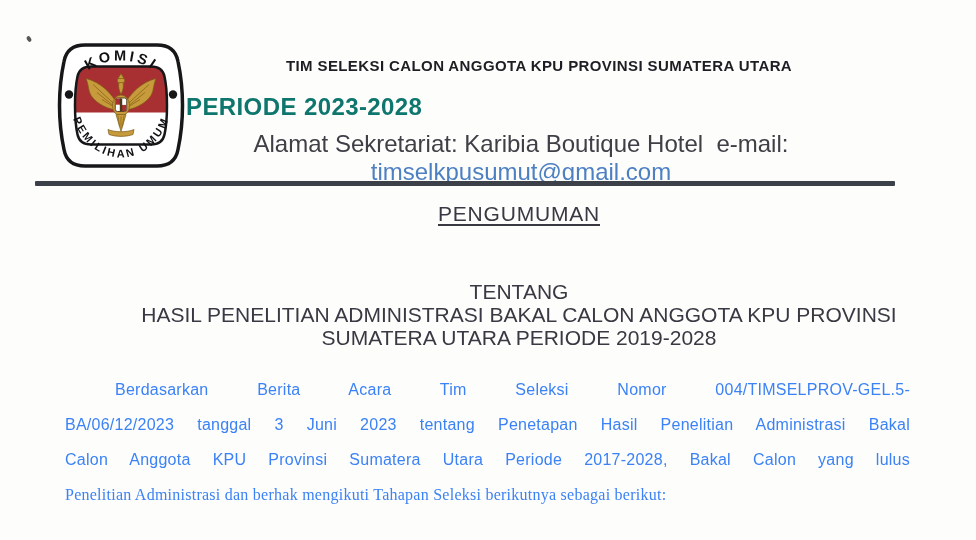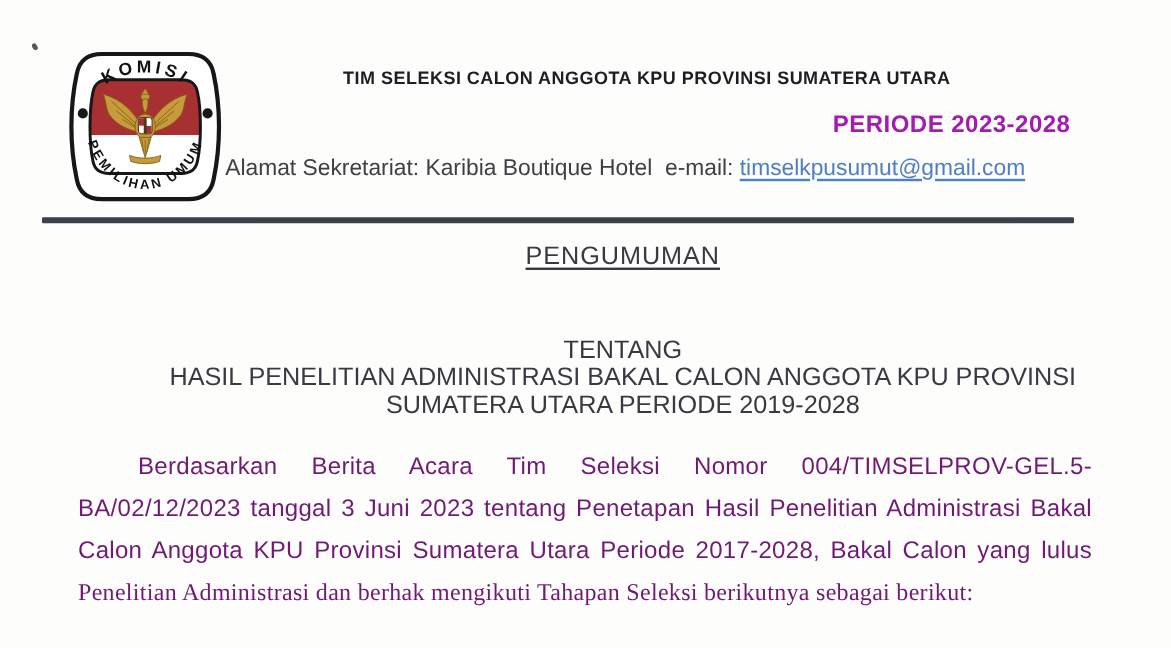--- a/index.html
+++ b/index.html
@@ -23,26 +23,26 @@
     background:#3a3a3a;border-radius:60% 40% 50% 50%;
     transform:rotate(-35deg);opacity:.85;
   }
   .title-line1{
     position:absolute;left:186px;top:57px;width:706px;
     text-align:center;font-weight:700;font-size:15px;
     letter-spacing:.4px;color:#1d1e24;white-space:nowrap;
   }
   .title-line2{
     position:absolute;left:186px;top:93px;width:706px;
-    text-align:right;font-weight:700;font-size:20px;
-    letter-spacing:.4px;color:#a21caf;white-space:nowrap;
+    text-align:left;font-weight:700;font-size:24px;
+    letter-spacing:.4px;color:#0f766e;white-space:nowrap;
   }
   .address-line{
     position:absolute;left:150px;top:130px;width:742px;
-    text-align:center;font-size:19px;color:#3f4046;white-space:nowrap;
+    text-align:center;font-size:24px;color:#3f4046;white-space:nowrap;
   }
   .address-label{white-space:pre-wrap;}
   .email-link{
     color:#4d7fc3;text-decoration:underline;
     text-decoration-thickness:1.5px;text-underline-offset:3px;
     cursor:pointer;
   }
   .head-rule{
     position:absolute;left:35px;top:181px;width:860px;height:5px;
     background:#3c4149;border-radius:1px;
@@ -56,21 +56,21 @@
   .about-block{top:280px;}
   .underlined{
     text-decoration:underline;
     text-decoration-thickness:1.5px;text-underline-offset:3px;
     letter-spacing:.8px;
   }
   .center-col div{white-space:nowrap;}
   
   .body-par{
     position:absolute;left:65px;top:372px;width:845px;
-    font-size:20px;line-height:35px;color:#701a75;letter-spacing:.25px;
+    font-size:16px;line-height:35px;color:#3b82f6;letter-spacing:.25px;
   }
   .body-line{
     text-align:justify;text-align-last:justify;
   }
   .body-line.first{text-indent:50px;}
   .body-line.last{text-align-last:left;font-family:Liberation Serif, serif;}
 </style>
 </head>
 <body>
 
@@ -150,18 +150,18 @@
   </div>
 
   <div class="center-col about-block">
     <div>TENTANG</div>
     <div>HASIL PENELITIAN ADMINISTRASI BAKAL CALON ANGGOTA KPU PROVINSI</div>
     <div>SUMATERA UTARA PERIODE 2019-2028</div>
   </div>
 
   <div class="body-par">
     <div class="body-line first">Berdasarkan Berita Acara Tim Seleksi Nomor 004/TIMSELPROV-GEL.5-</div>
-    <div class="body-line">BA/02/12/2023 tanggal 3 Juni 2023  tentang Penetapan Hasil Penelitian Administrasi Bakal</div>
+    <div class="body-line">BA/06/12/2023 tanggal 3 Juni 2023  tentang Penetapan Hasil Penelitian Administrasi Bakal</div>
     <div class="body-line">Calon Anggota KPU Provinsi Sumatera Utara Periode 2017-2028, Bakal Calon yang lulus</div>
     <div class="body-line last">Penelitian Administrasi dan berhak mengikuti Tahapan Seleksi berikutnya sebagai berikut:</div>
   </div>
 
 </div>
 
 </body></html>

